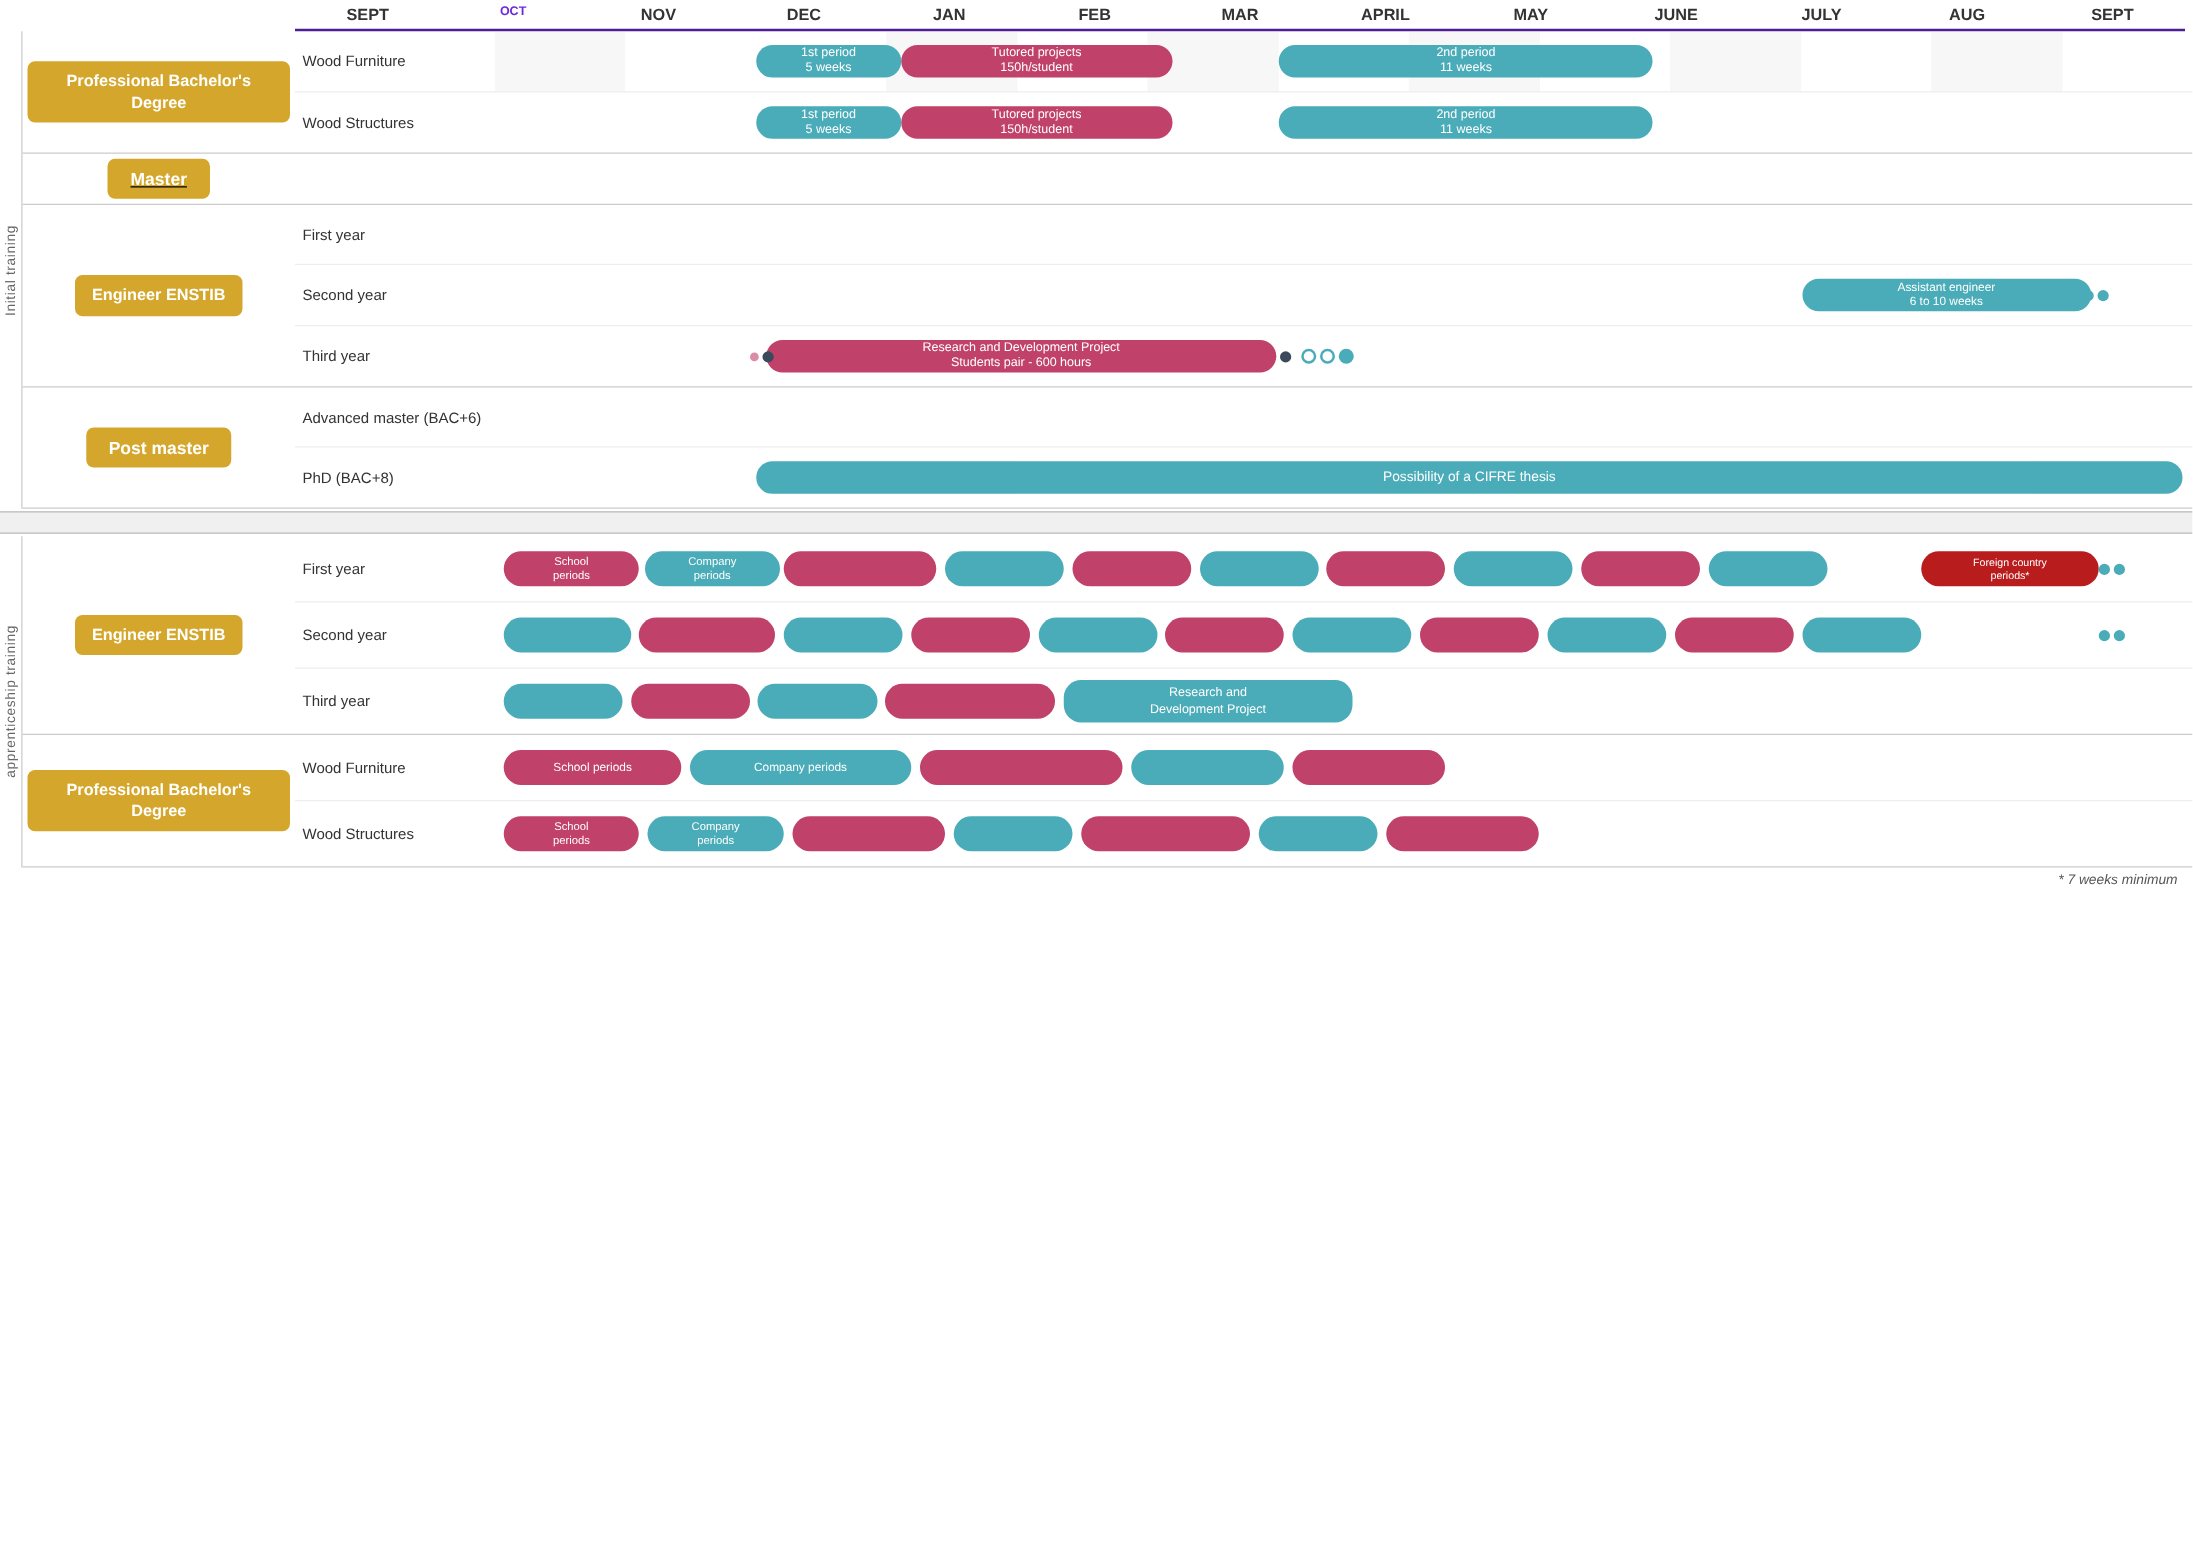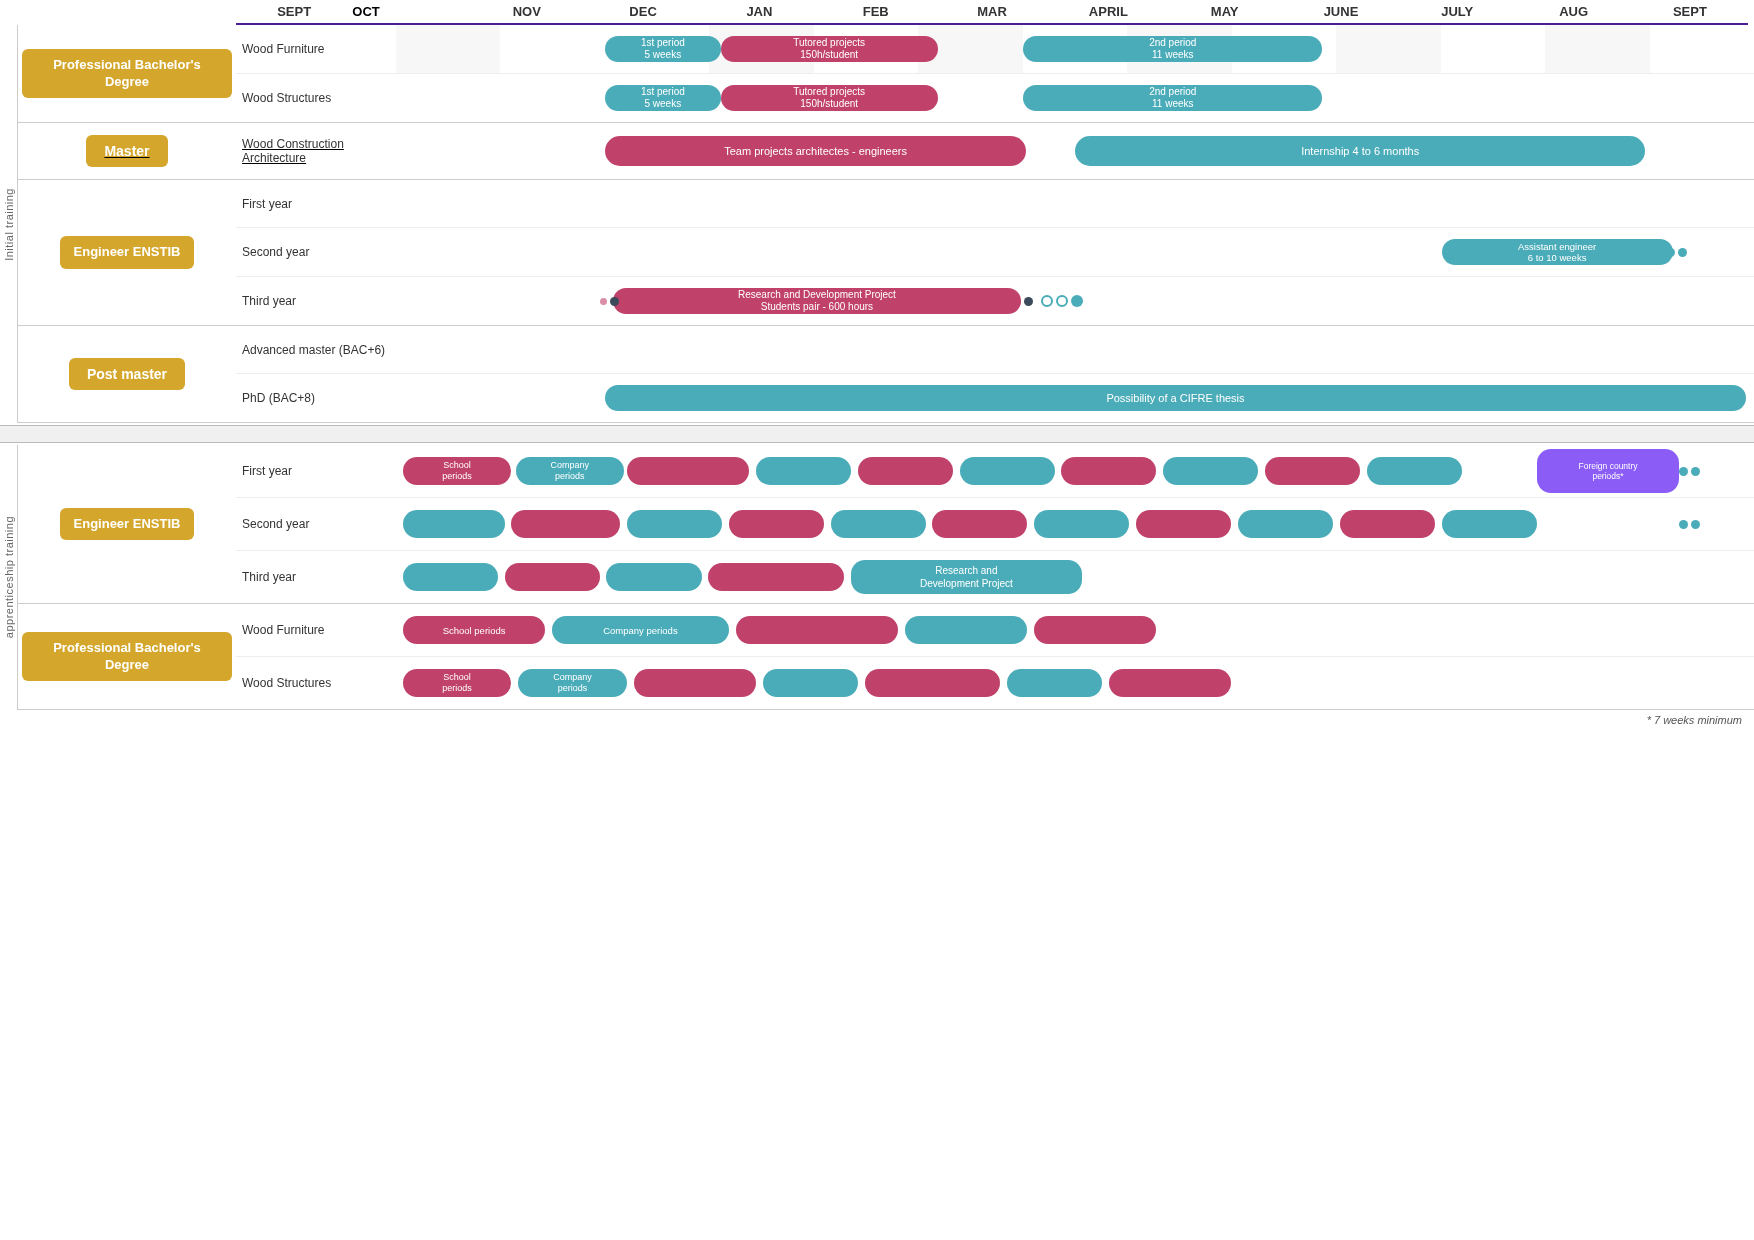--- a/index.html
+++ b/index.html
@@ -12,21 +12,21 @@
       font-size: 11px;
     }
   </style>
 </head>
 <body>
 
 <div style="width:1754px; background:#fff; padding: 4px 0;">
 
   <div style="display:flex; margin-left:236px; margin-right:6px; border-bottom:2px solid #4c1d95; padding-bottom:4px; margin-bottom:0;">
     <div style="flex:1; text-align:center; font-weight:bold; font-size:13px; color:#333;">SEPT</div>
-    <div style="flex:1; font-weight:bold; font-size:13px; color:#000000;">OCT</div>
+    <div style="flex:1; text-align:center; font-weight:bold; font-size:10px; color:#6d28d9;">OCT</div>
     <div style="flex:1; text-align:center; font-weight:bold; font-size:13px; color:#333;">NOV</div>
     <div style="flex:1; text-align:center; font-weight:bold; font-size:13px; color:#333;">DEC</div>
     <div style="flex:1; text-align:center; font-weight:bold; font-size:13px; color:#333;">JAN</div>
     <div style="flex:1; text-align:center; font-weight:bold; font-size:13px; color:#333;">FEB</div>
     <div style="flex:1; text-align:center; font-weight:bold; font-size:13px; color:#333;">MAR</div>
     <div style="flex:1; text-align:center; font-weight:bold; font-size:13px; color:#333;">APRIL</div>
     <div style="flex:1; text-align:center; font-weight:bold; font-size:13px; color:#333;">MAY</div>
     <div style="flex:1; text-align:center; font-weight:bold; font-size:13px; color:#333;">JUNE</div>
     <div style="flex:1; text-align:center; font-weight:bold; font-size:13px; color:#333;">JULY</div>
     <div style="flex:1; text-align:center; font-weight:bold; font-size:13px; color:#333;">AUG</div>
@@ -88,33 +88,20 @@
             </div>
           </div>
 
         </div>
       </div>
 
       <div style="display:flex; border-bottom:1px solid #ccc; position:relative;text-decoration:underline;">
         <div style="width:218px; display:flex; align-items:center; justify-content:center; flex-shrink:0; padding:4px;">
           <div style="background:#d4a72c; color:#fff; font-weight:bold; font-size:14px; text-align:center; padding:8px 18px; border-radius:6px;">Master</div>
         </div>
-        <div style="flex:1; display:flex; flex-direction:column;">
-          <div style="display:flex; align-items:center; min-height:56px; position:relative;">
-            <div style="width:160px; flex-shrink:0; font-size:12px; color:#333; padding:4px 6px;">Wood Construction Architecture</div>
-            <div style="flex:1; position:relative; height:56px; display:flex; align-items:center;">
-
-              <div style="position:absolute; left:15.4%; width:31%; height:30px; background:#c0416a; border-radius:15px; display:flex; align-items:center; justify-content:center; font-size:11px; color:#fff; text-align:center; line-height:1.3; z-index:2;">Team projects
-architectes - engineers</div>
-
-              <div style="position:absolute; left:50%; width:42%; height:30px; background:#4aacb8; border-radius:15px; display:flex; align-items:center; justify-content:center; font-size:11px; color:#fff; text-align:center; line-height:1.3; z-index:2;">Internship
-4 to 6 months</div>
-            </div>
-          </div>
-        </div>
       </div>
 
       <div style="display:flex; border-bottom:1px solid #ccc; position:relative;">
         <div style="width:218px; display:flex; align-items:center; justify-content:center; flex-shrink:0; padding:4px;">
           <div style="background:#d4a72c; color:#fff; font-weight:bold; font-size:13px; text-align:center; padding:8px 14px; border-radius:6px; line-height:1.3;">Engineer
 ENSTIB</div>
         </div>
         <div style="flex:1; display:flex; flex-direction:column;">
 
           <div style="display:flex; align-items:center; min-height:48px; border-bottom:1px solid #eee; position:relative;">
@@ -224,21 +211,21 @@
               <div style="position:absolute; left:41.5%; width:7%; height:28px; background:#4aacb8; border-radius:14px; z-index:2;"></div>
 
               <div style="position:absolute; left:49%; width:7%; height:28px; background:#c0416a; border-radius:14px; z-index:2;"></div>
 
               <div style="position:absolute; left:56.5%; width:7%; height:28px; background:#4aacb8; border-radius:14px; z-index:2;"></div>
 
               <div style="position:absolute; left:64%; width:7%; height:28px; background:#c0416a; border-radius:14px; z-index:2;"></div>
 
               <div style="position:absolute; left:71.5%; width:7%; height:28px; background:#4aacb8; border-radius:14px; z-index:2;"></div>
 
-              <div style="position:absolute; left:84%; width:10.5%; height:44px; background:#8b5cf6; border-radius:14px; display:flex; align-items:center; justify-content:center; font-size:8.5px; color:#fff; text-align:center; line-height:1.2; z-index:2; white-space:pre-line;">Foreign country
+              <div style="position:absolute; left:84%; width:10.5%; height:28px; background:#b91c1c; border-radius:14px; display:flex; align-items:center; justify-content:center; font-size:8.5px; color:#fff; text-align:center; line-height:1.2; z-index:2; white-space:pre-line;">Foreign country
 periods*</div>
 
               <div style="position:absolute; left:94.5%; display:flex; gap:3px; align-items:center; z-index:3;">
                 <div style="width:9px; height:9px; border-radius:50%; background:#4aacb8;"></div>
                 <div style="width:9px; height:9px; border-radius:50%; background:#4aacb8;"></div>
               </div>
             </div>
           </div>
 
           <div style="display:flex; align-items:center; min-height:52px; border-bottom:1px solid #eee; position:relative;">

